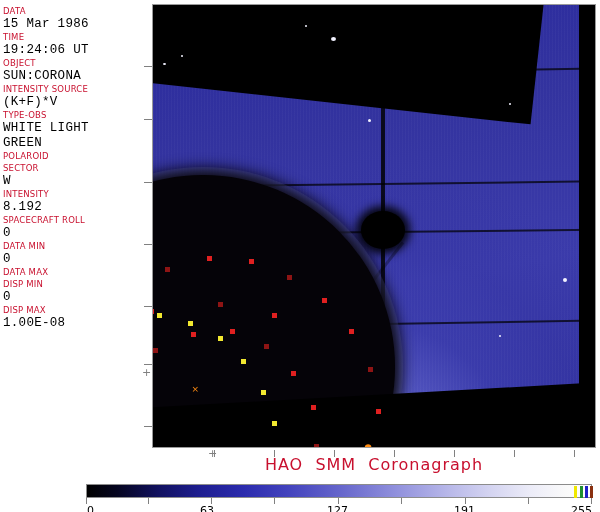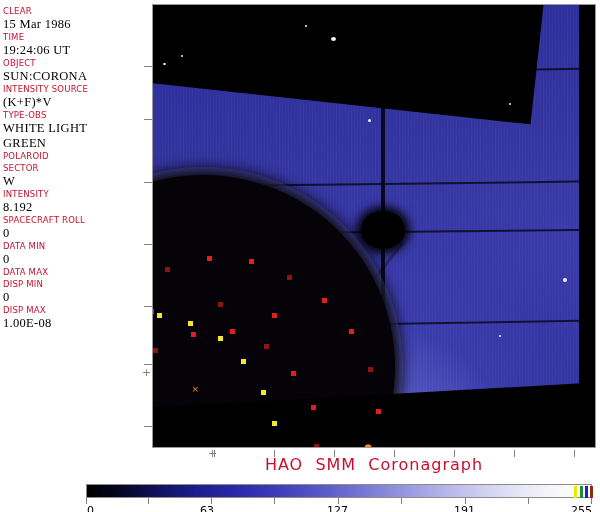--- a/index.html
+++ b/index.html
@@ -31,21 +31,21 @@
     color: #c8102e;
     font-size: 8.5px;
     font-family: "DejaVu Sans", sans-serif;
     letter-spacing: 0.2px;
     line-height: 11px;
     white-space: nowrap;
   }
   .meta-val {
     color: #000000;
     font-size: 12.5px;
-    font-family: Liberation Serif, serif;
+    font-family: Liberation Mono, monospace;
     line-height: 14px;
     letter-spacing: 0.3px;
     white-space: nowrap;
   }
 
   
   #left-ticks {
     position: absolute;
     left: 140px;
     top: 0;
@@ -357,21 +357,21 @@
     font-size: 11px;
     font-family: "DejaVu Sans", sans-serif;
     white-space: nowrap;
   }
 </style>
 </head>
 <body>
 
 <div id="meta-panel">
     <div class="meta-item">
-      <div class="meta-key">CLEAR</div>
+      <div class="meta-key">DATA</div>
       <div class="meta-val">15 Mar 1986</div>
     </div>
     <div class="meta-item">
       <div class="meta-key">TIME</div>
       <div class="meta-val">19:24:06 UT</div>
     </div>
     <div class="meta-item">
       <div class="meta-key">OBJECT</div>
       <div class="meta-val">SUN:CORONA</div>
     </div>

